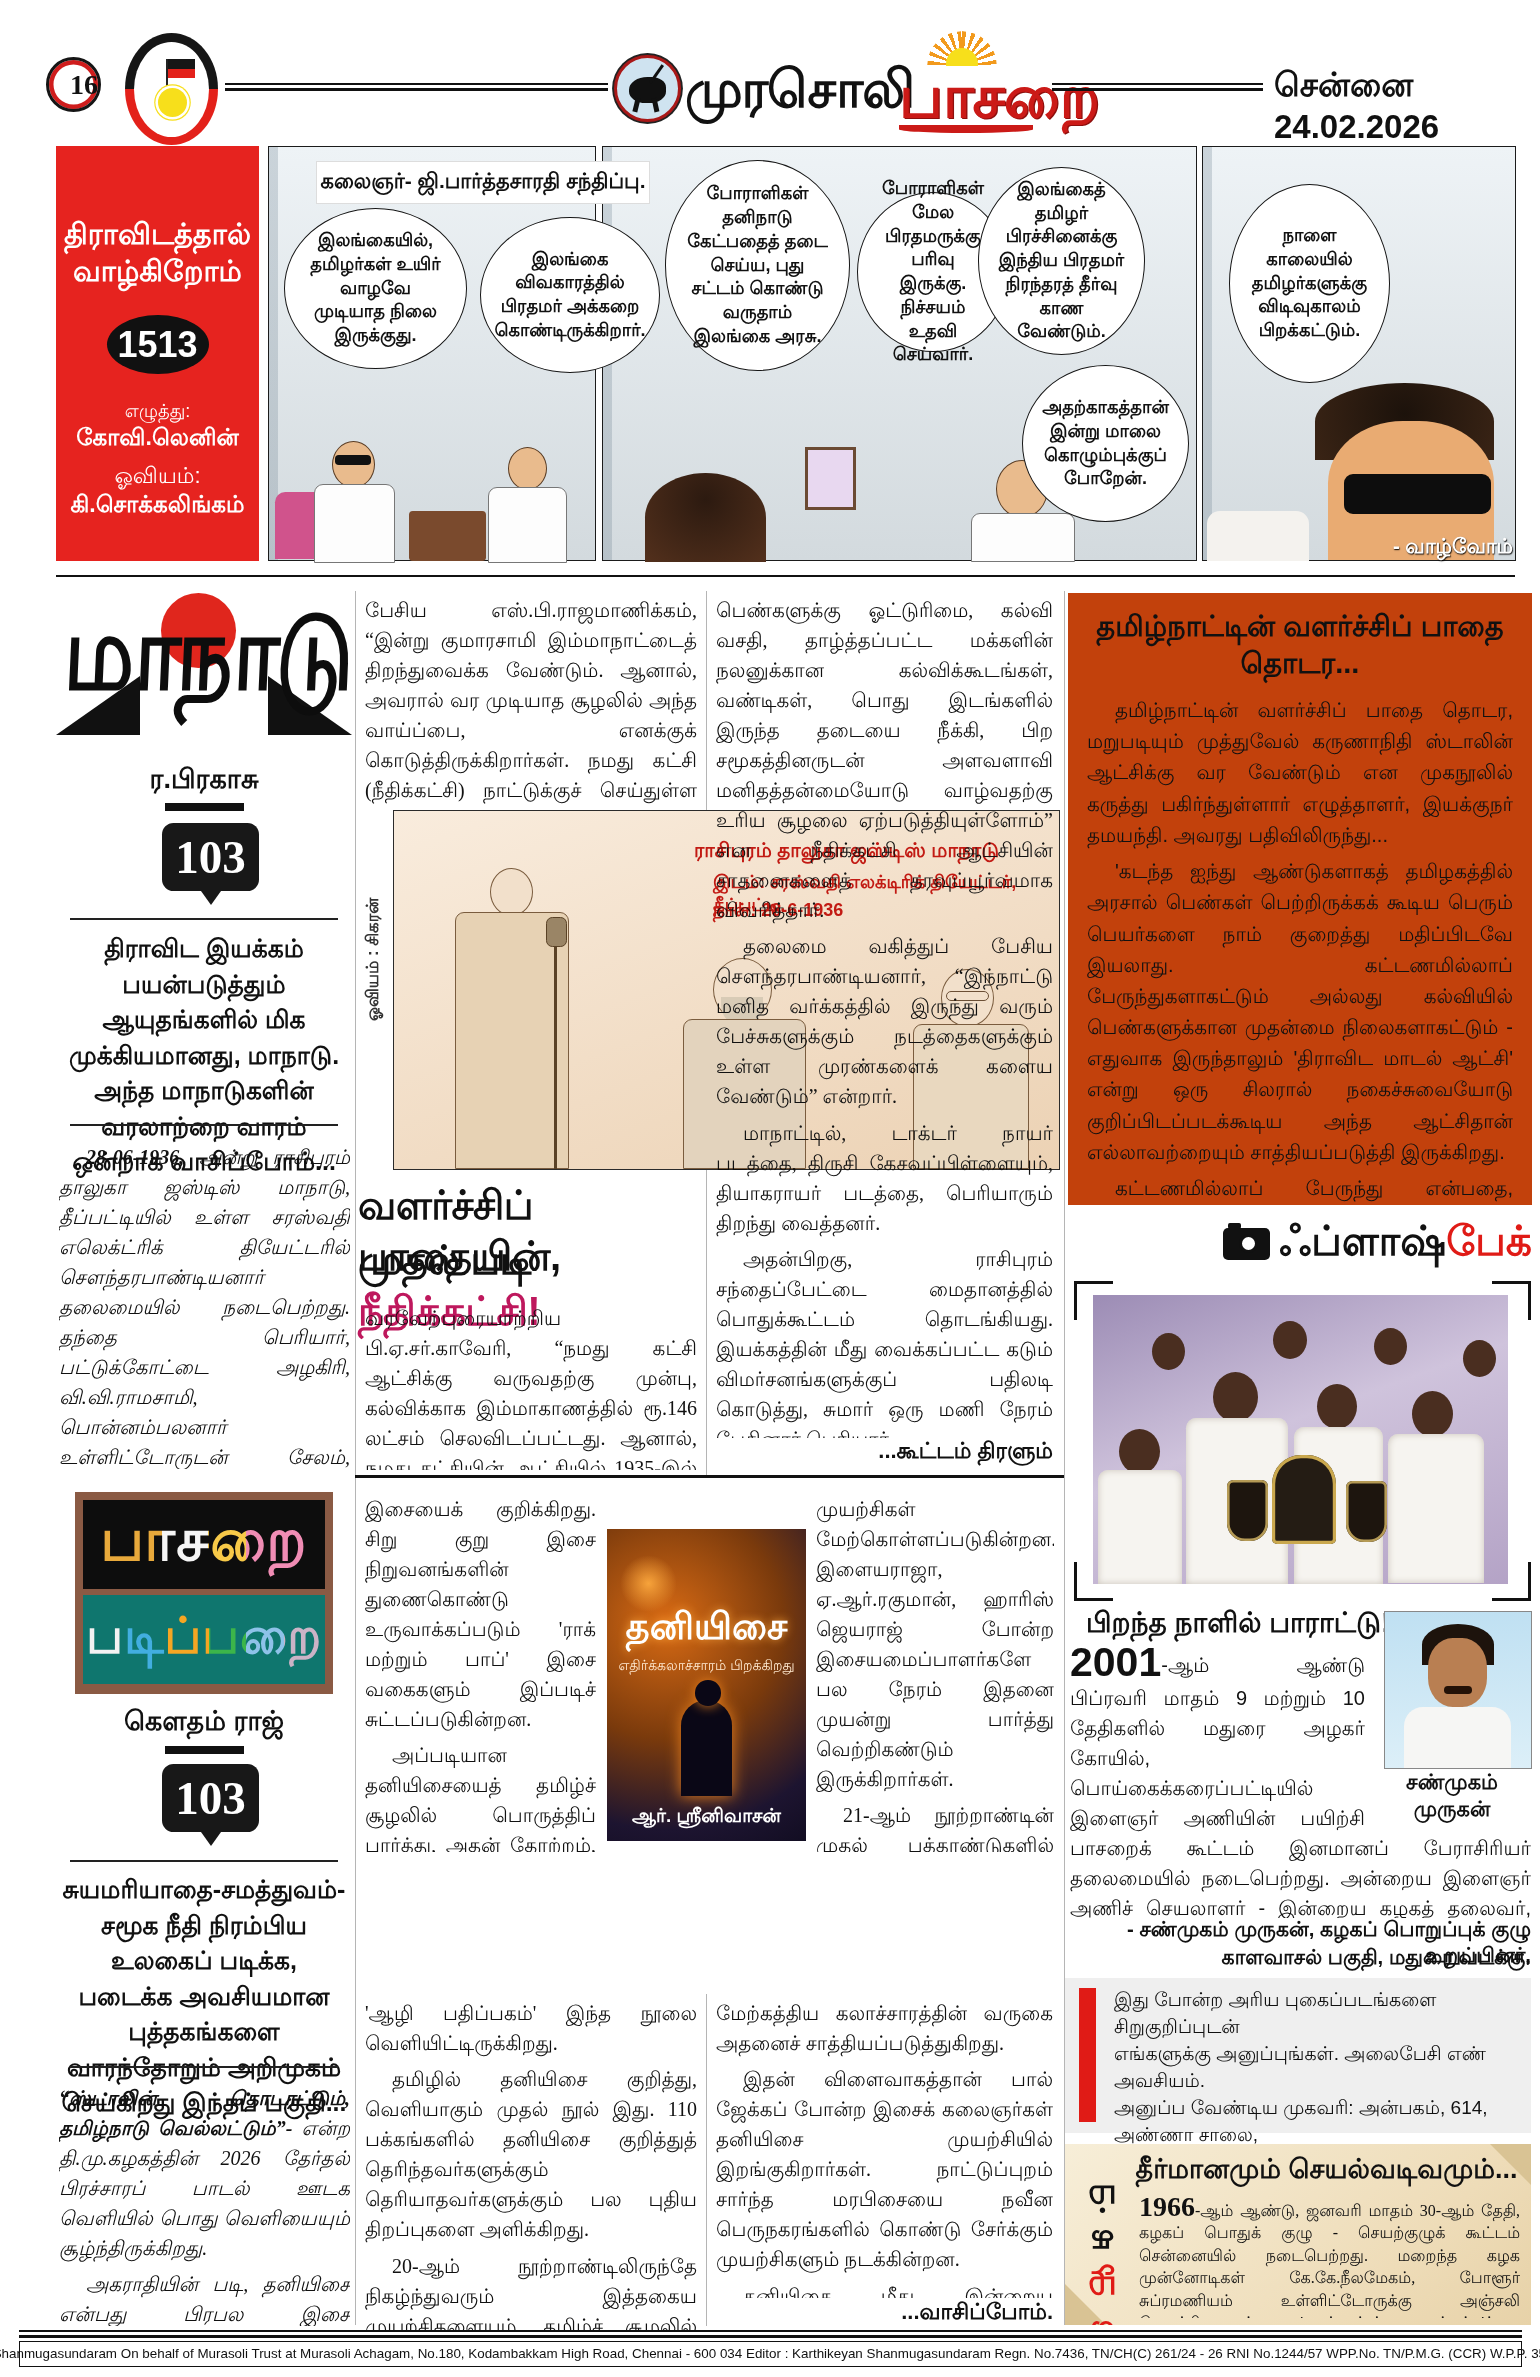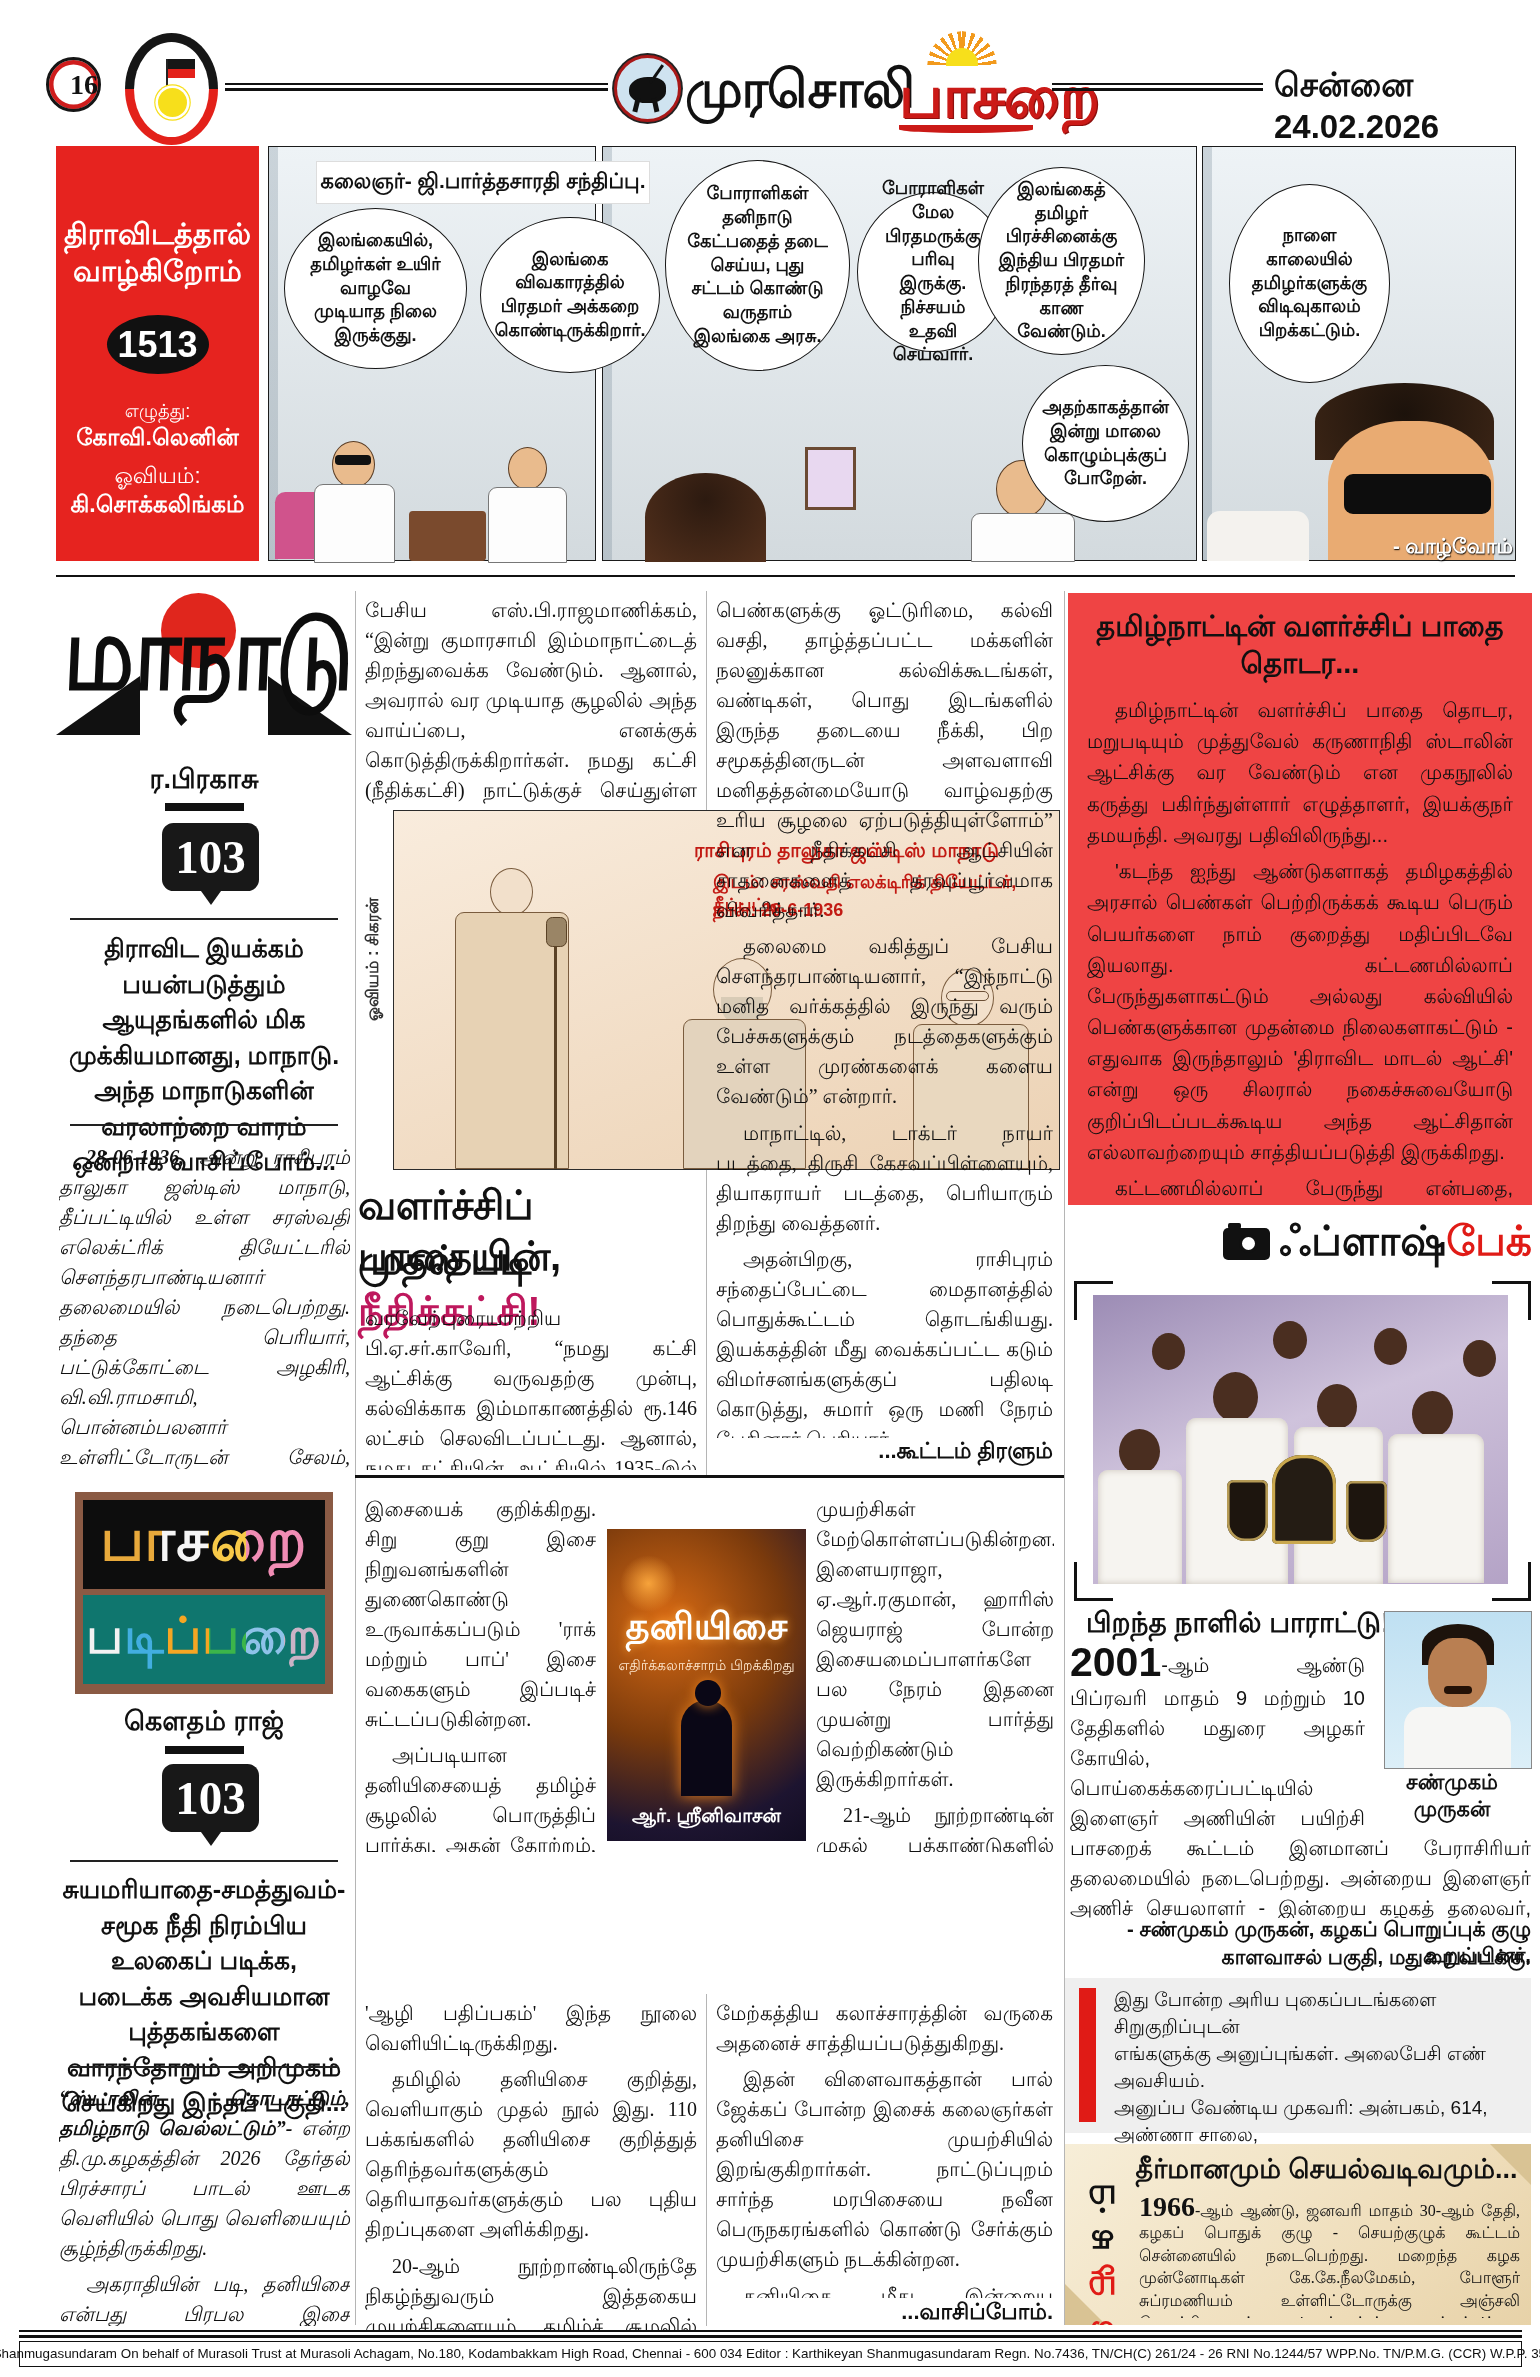--- a/index.html
+++ b/index.html
@@ -242,21 +242,21 @@
     <p>தமிழில் தனியிசை குறித்து, வெளியாகும் முதல் நூல் இது. 110 பக்கங்களில் தனியிசை குறித்துத் தெரிந்தவர்களுக்கும் தெரியாதவர்களுக்கும் பல புதிய திறப்புகளை அளிக்கிறது.</p>
     <p>20-ஆம் நூற்றாண்டிலிருந்தே நிகழ்ந்துவரும் இத்தகைய முயற்சிகளையும், தமிழ்ச் சூழலில் தனியிசை அடைந்துவரும் மாற்றங்களையும் எடுத்துக்காட்டுகளுடன் விவரிக்கிறது இந்த நூல்.</p>
   </div>
   <div class="abs body-txt" style="left:716px;top:1998px;width:337px;height:300px;overflow:hidden;">
     <p style="text-indent:0;">மேற்கத்திய கலாச்சாரத்தின் வருகை அதனைச் சாத்தியப்படுத்துகிறது.</p>
     <p>இதன் விளைவாகத்தான் பால் ஜேக்கப் போன்ற இசைக் கலைஞர்கள் தனியிசை முயற்சியில் இறங்குகிறார்கள். நாட்டுப்புறம் சார்ந்த மரபிசையை நவீன பெருநகரங்களில் கொண்டு சேர்க்கும் முயற்சிகளும் நடக்கின்றன.</p>
     <p>தனியிசை மீது இன்றைய தலைமுறை கொண்டிருக்கும் ஈடுபாட்டை, அது முன்வைக்கும் புதிய போக்குகளை அறிந்துகொள்ள விரும்புவோர் அவசியம் வாசிக்க வேண்டிய நூல் இது.</p>
   </div>
   <div class="abs sans" style="left:716px;top:2299px;width:337px;text-align:right;font-size:22px;font-weight:bold;">...வாசிப்போம்.</div>
 
-  <div class="abs" style="left:1068px;top:593px;width:464px;height:612px;background:#ef4444;box-sizing:border-box;padding:16.6px 19px;overflow:hidden;">
+  <div class="abs" style="left:1068px;top:593px;width:464px;height:612px;background:#c2410c;box-sizing:border-box;padding:16.6px 19px;overflow:hidden;">
     <div class="sans" style="text-align:center;font-size:29px;font-weight:bold;margin-bottom:11.5px;">தமிழ்நாட்டின் வளர்ச்சிப் பாதை தொடர...</div>
     <div class="sans" style="font-size:20px;line-height:1.56;text-align:justify;">
       <p style="margin:0 0 5.1px;text-indent:28px;">தமிழ்நாட்டின் வளர்ச்சிப் பாதை தொடர, மறுபடியும் முத்துவேல் கருணாநிதி ஸ்டாலின் ஆட்சிக்கு வர வேண்டும் என முகநூலில் கருத்து பகிர்ந்துள்ளார் எழுத்தாளர், இயக்குநர் தமயந்தி. அவரது பதிவிலிருந்து...</p>
       <p style="margin:0 0 5.1px;text-indent:28px;">'கடந்த ஐந்து ஆண்டுகளாகத் தமிழகத்தில் அரசால் பெண்கள் பெற்றிருக்கக் கூடிய பெரும் பெயர்களை நாம் குறைத்து மதிப்பிடவே இயலாது. கட்டணமில்லாப் பேருந்துகளாகட்டும் அல்லது கல்வியில் பெண்களுக்கான முதன்மை நிலைகளாகட்டும் - எதுவாக இருந்தாலும் 'திராவிட மாடல் ஆட்சி' என்று ஒரு சிலரால் நகைச்சுவையோடு குறிப்பிடப்படக்கூடிய அந்த ஆட்சிதான் எல்லாவற்றையும் சாத்தியப்படுத்தி இருக்கிறது.</p>
       <p style="margin:0 0 5.1px;text-indent:28px;">கட்டணமில்லாப் பேருந்து என்பதை, கையில் காசே இல்லாத பெண்கள்தான் உணர முடியும். அப்படியான ஒரு நிலையில், நான் இருந்திருக்கிறேன் என்பதால் எனக்கு அது நன்றாகவே தெரியும். பெண்கள் கல்வி பெறுவது என்பது ஒரு சமூகத்தின் வளர்ச்சிக்கான அடித்தளம்.</p>
 
     </div>
   </div>
 
   <div class="abs" style="left:1068px;top:1218px;width:464px;text-align:right;">

